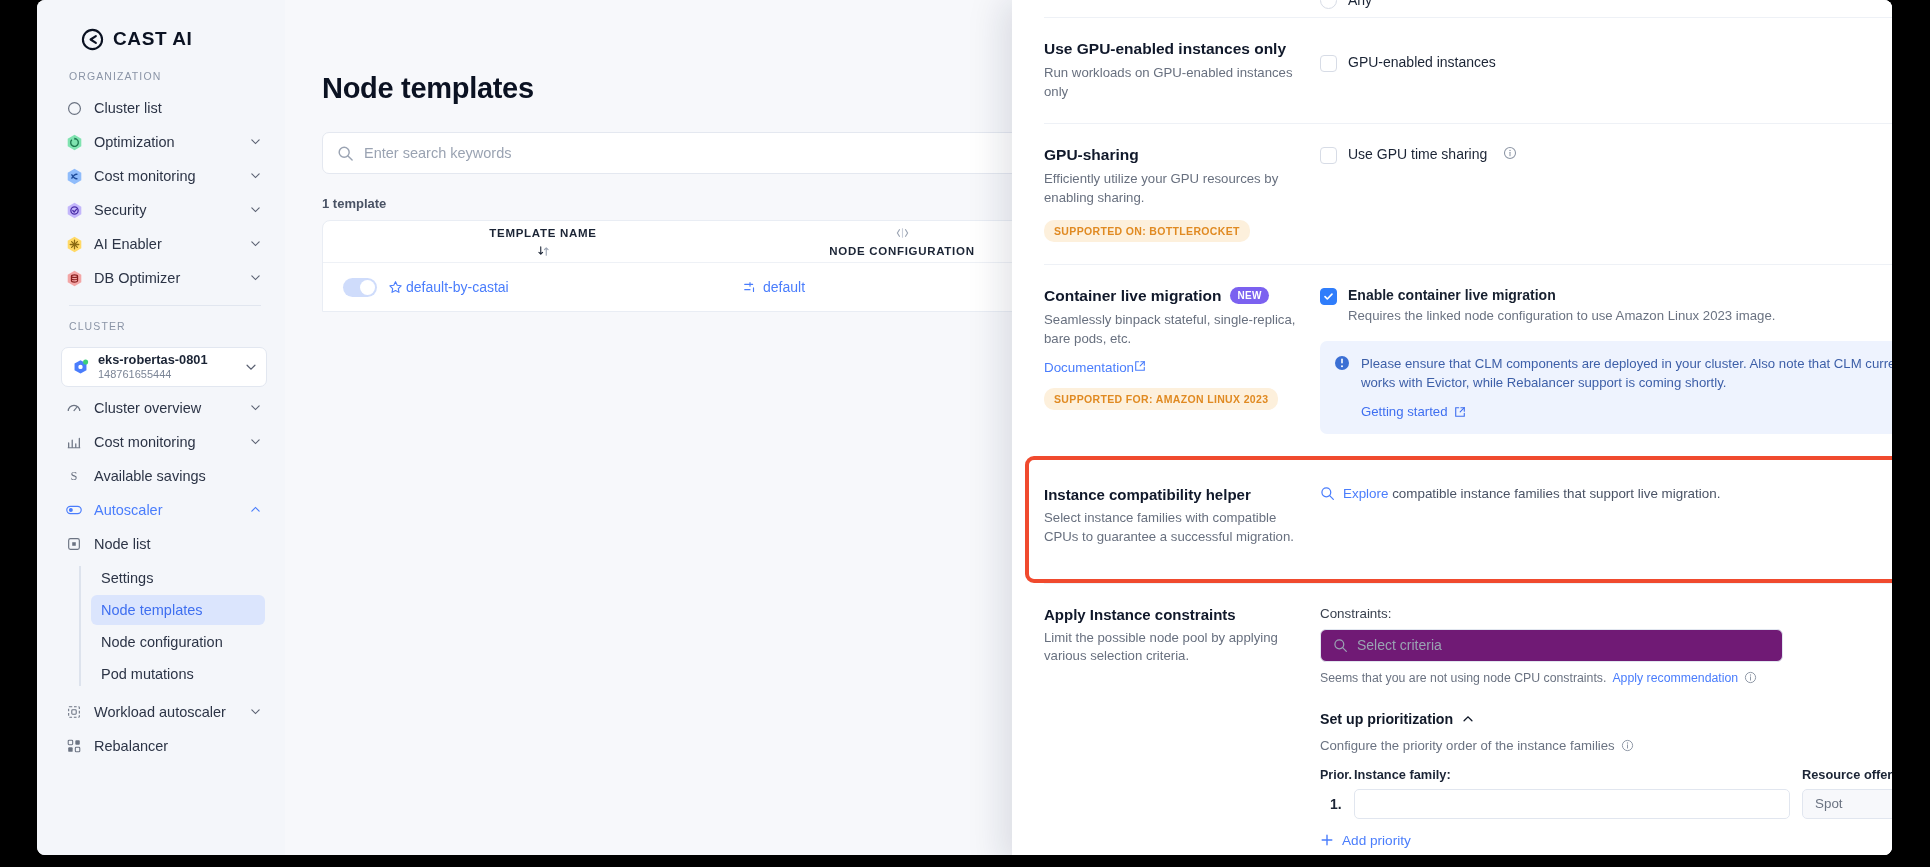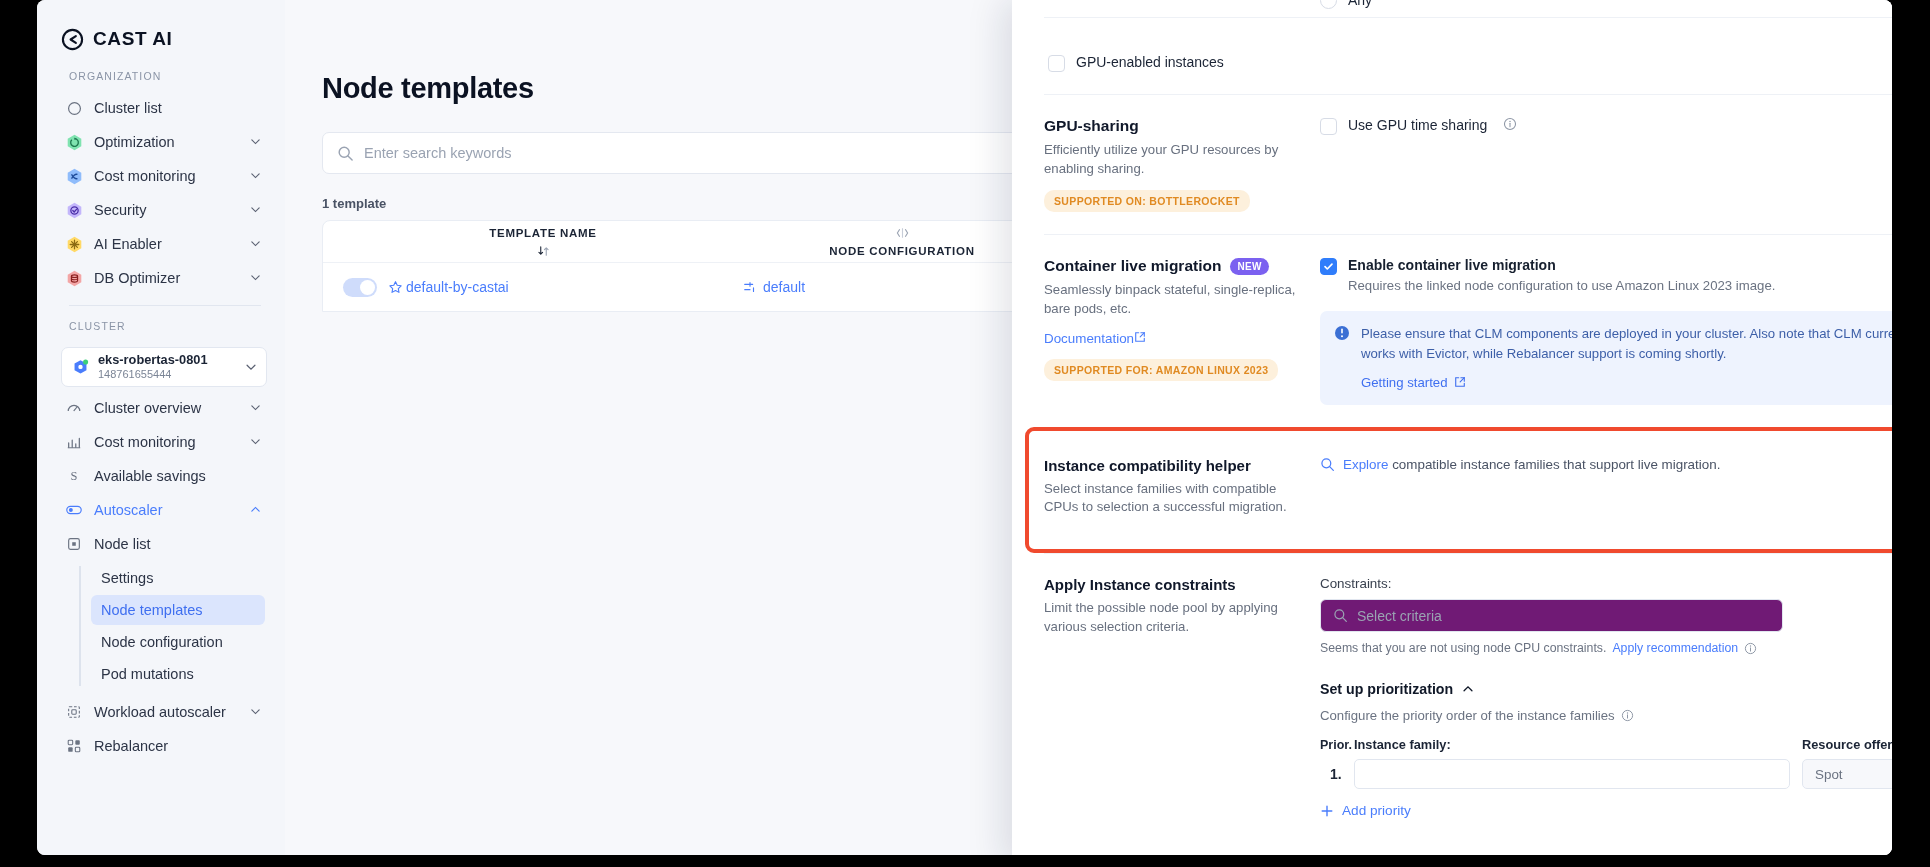--- a/index.html
+++ b/index.html
@@ -27,21 +27,21 @@
   
   .sidebar {
     position: absolute;
     left: 0; top: 0; width: 248px; height: 855px;
     background: #f4f6fa;
     padding: 0;
     overflow: hidden;
   }
   .brand {
     display: flex; align-items: center; gap: 9px;
-    padding: 22px 0 0 24px;
+    padding: 22px 0 0 44px;
     height: 56px;
   }
   .brand-logo {
     width: 23px; height: 23px;
     flex: 0 0 23px;
   }
   .brand-text {
     font-size: 19px; font-weight: 700; letter-spacing: 0.6px;
     color: #0b1222;
   }
@@ -640,20 +640,24 @@
           <div class="rb-left"></div>
           <div class="rb-right">
             <div class="chk-line" style="margin-top:-8px">
               <span class="radio"></span>
               <span class="chk-label reg">Any</span>
             </div>
           </div>
         </div>
 
         <div class="row-block">
+          <div class="rb-left">
+            <div class="rb-title">Use GPU-enabled instances only</div>
+            <div class="rb-desc">Run workloads on GPU-enabled instances only</div>
+          </div>
           <div class="rb-right">
             <div class="chk-line" style="margin-top:14px">
               <span class="chk"></span>
               <span class="chk-label reg">GPU-enabled instances</span>
             </div>
           </div>
         </div>
 
         <div class="row-block">
           <div class="rb-left">
@@ -734,21 +738,21 @@
               </span>
             </div>
           </div>
         </div>
 
         <div class="highlight-wrap">
           <div class="hl-border"></div>
           <div class="row-block hl">
             <div class="rb-left">
               <div class="rb-title" style="font-size:15px">Instance compatibility helper</div>
-              <div class="rb-desc">Select instance families with compatible CPUs to selection a successful migration.</div>
+              <div class="rb-desc">Select instance families with compatible CPUs to guarantee a successful migration.</div>
             </div>
             <div class="rb-right">
               <div class="explore-line">
                 <span>
                   <svg width="15" height="15" viewBox="0 0 18 18">
                       <circle cx="7.6" cy="7.6" r="5.3" fill="none" stroke="#4a7dfc" stroke-width="1.5"></circle>
                       <path d="M11.6 11.6 L16 16" stroke="#4a7dfc" stroke-width="1.5" stroke-linecap="round"></path>
                     </svg>
                 </span>
                 <span><span class="explore-link">Explore</span> <span>compatible instance families that support live migration.</span></span>

